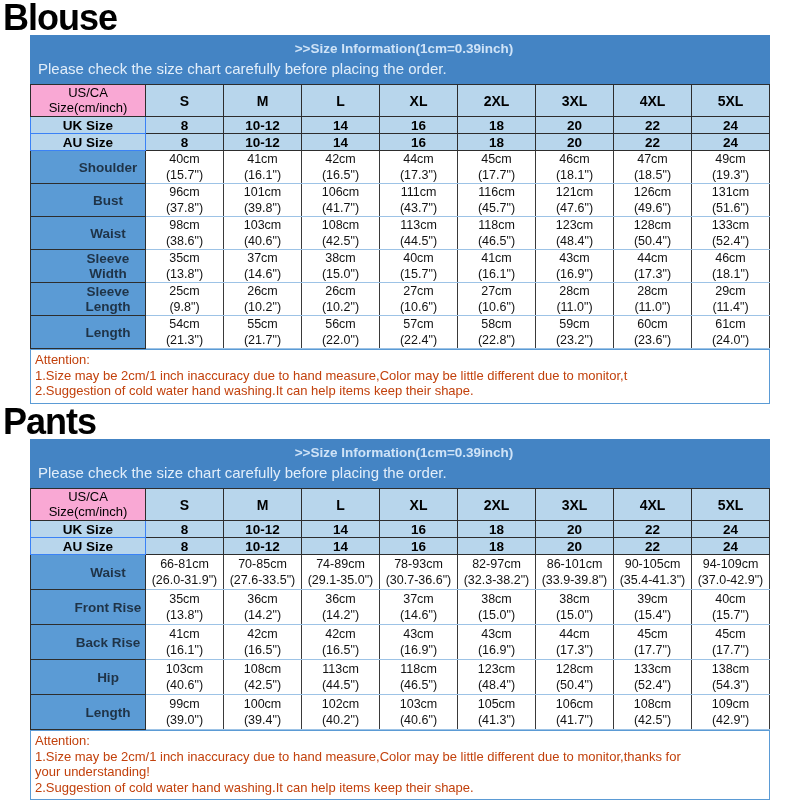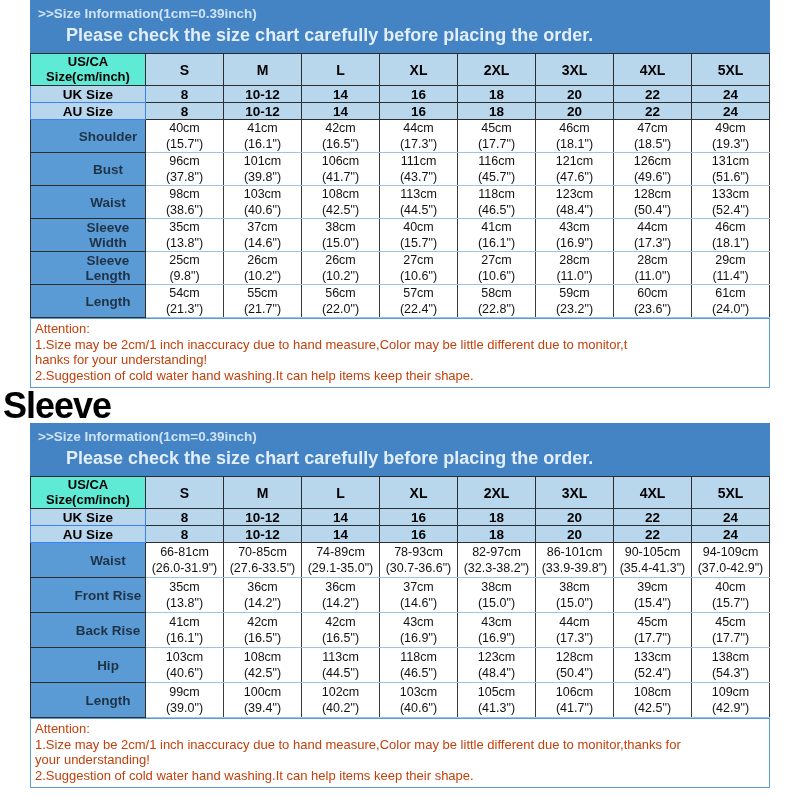--- a/index.html
+++ b/index.html
@@ -1,44 +1,45 @@
 <!DOCTYPE html>
 <html><head>
 <meta charset="utf-8">
 <style>
   html,body{margin:0;padding:0;background:#fff;}
   body{width:800px;height:800px;overflow:hidden;font-family:"Liberation Sans",sans-serif;}
   .page{position:relative;width:800px;height:800px;}
   .sec-title{font-size:36px;line-height:0.98;font-weight:bold;color:#000;margin:0 0 0 3px;letter-spacing:-1px;}
   .sec-body{margin-left:30px;width:740px;}
   .banner{background:#4484c4;padding:4px 0 6px 8px;}
-  .banner-line1{color:#cfe3f7;font-weight:bold;font-size:13.5px;padding:2px 0 3px 0;}
-  .banner-line2{color:#e2eefa;font-weight:bold;font-size:18px;padding:1px 0 1px 0;margin-left:28px;}
+  .banner-line1{color:#cfe3f7;font-weight:bold;font-size:13.5px;padding:2px 0 3px 0;text-align:center;}
+  .banner-line2{color:#e2eefa;font-weight:normal;font-size:15px;padding:1px 0 1px 0;}
   table{border-collapse:collapse;width:740px;table-layout:fixed;}
   col.label-col{width:115px;}
   th,td{text-align:center;vertical-align:middle;padding:0;}
-  th.corner{background:#5eead4;color:#000;font-weight:bold;font-size:13px;line-height:1.15;border:1px solid #2d2d2d;}
+  th.corner{background:#f9a8d4;color:#000;font-weight:normal;font-size:13px;line-height:1.15;border:1px solid #2d2d2d;}
   th.size-h{background:#b8d6ec;color:#000;font-weight:bold;font-size:14px;border:1px solid #2d2d2d;}
   th.subhead{background:#b8d6ec;color:#000;font-weight:bold;font-size:13.5px;border:1px solid #3b82f6;}
   td.subdata{background:#b8d6ec;color:#000;font-weight:bold;font-size:13.5px;border:1px solid #2d2d2d;}
   th.measure{background:#5b9bd5;color:#1f3347;font-weight:bold;font-size:13.5px;border:1px solid #2d2d2d;padding-left:40px;}
   td.mdata{background:#fff;color:#121212;font-size:12.5px;line-height:1.28;
     border-left:1px solid #3a3a3a;border-right:1px solid #3a3a3a;
     border-top:1px solid #9dc3e6;border-bottom:1px solid #9dc3e6;}
   tr.hdr{height:32px;} tr.sub{height:17px;} tr.meas{height:32px;}
   table.pants tr.meas{height:35px;} tr.meas.tall{height:43px;}
   .attn{border:1px solid #5b9bd5;background:#fff;color:#c2410c;font-size:13px;line-height:15.5px;padding:2px 4px 4px 4px;}
   .attn div{white-space:nowrap;overflow:hidden;}
 </style>
 </head>
 <body>
 
 <div class="page">
 
   <div>
+    <div class="sec-title">Blouse</div>
     <div class="sec-body">
       <div class="banner">
         <div class="banner-line1">&gt;&gt;Size Information(1cm=0.39inch)</div>
         <div class="banner-line2">Please check the size chart carefully before placing the order.</div>
       </div>
       <table class="blouse">
           <colgroup>
             <col class="label-col">
             <col>
             <col>
@@ -358,28 +359,27 @@
               <td class="mdata">
                 <div>61cm</div>
                 <div>(24.0")</div>
               </td>
             </tr>
           </tbody>
         </table>
       <div class="attn">
         <div>Attention:</div>
         <div>1.Size may be 2cm/1 inch inaccuracy due to hand measure,Color may be little different due to monitor,t</div>
-        <div>hanks for your understanding!</div>
         <div>2.Suggestion of cold water hand washing.It can help items keep their shape.</div>
       </div>
     </div>
   </div>
 
   <div>
-    <div class="sec-title">Sleeve</div>
+    <div class="sec-title">Pants</div>
     <div class="sec-body">
       <div class="banner">
         <div class="banner-line1">&gt;&gt;Size Information(1cm=0.39inch)</div>
         <div class="banner-line2">Please check the size chart carefully before placing the order.</div>
       </div>
       <table class="pants">
           <colgroup>
             <col class="label-col">
             <col>
             <col>

